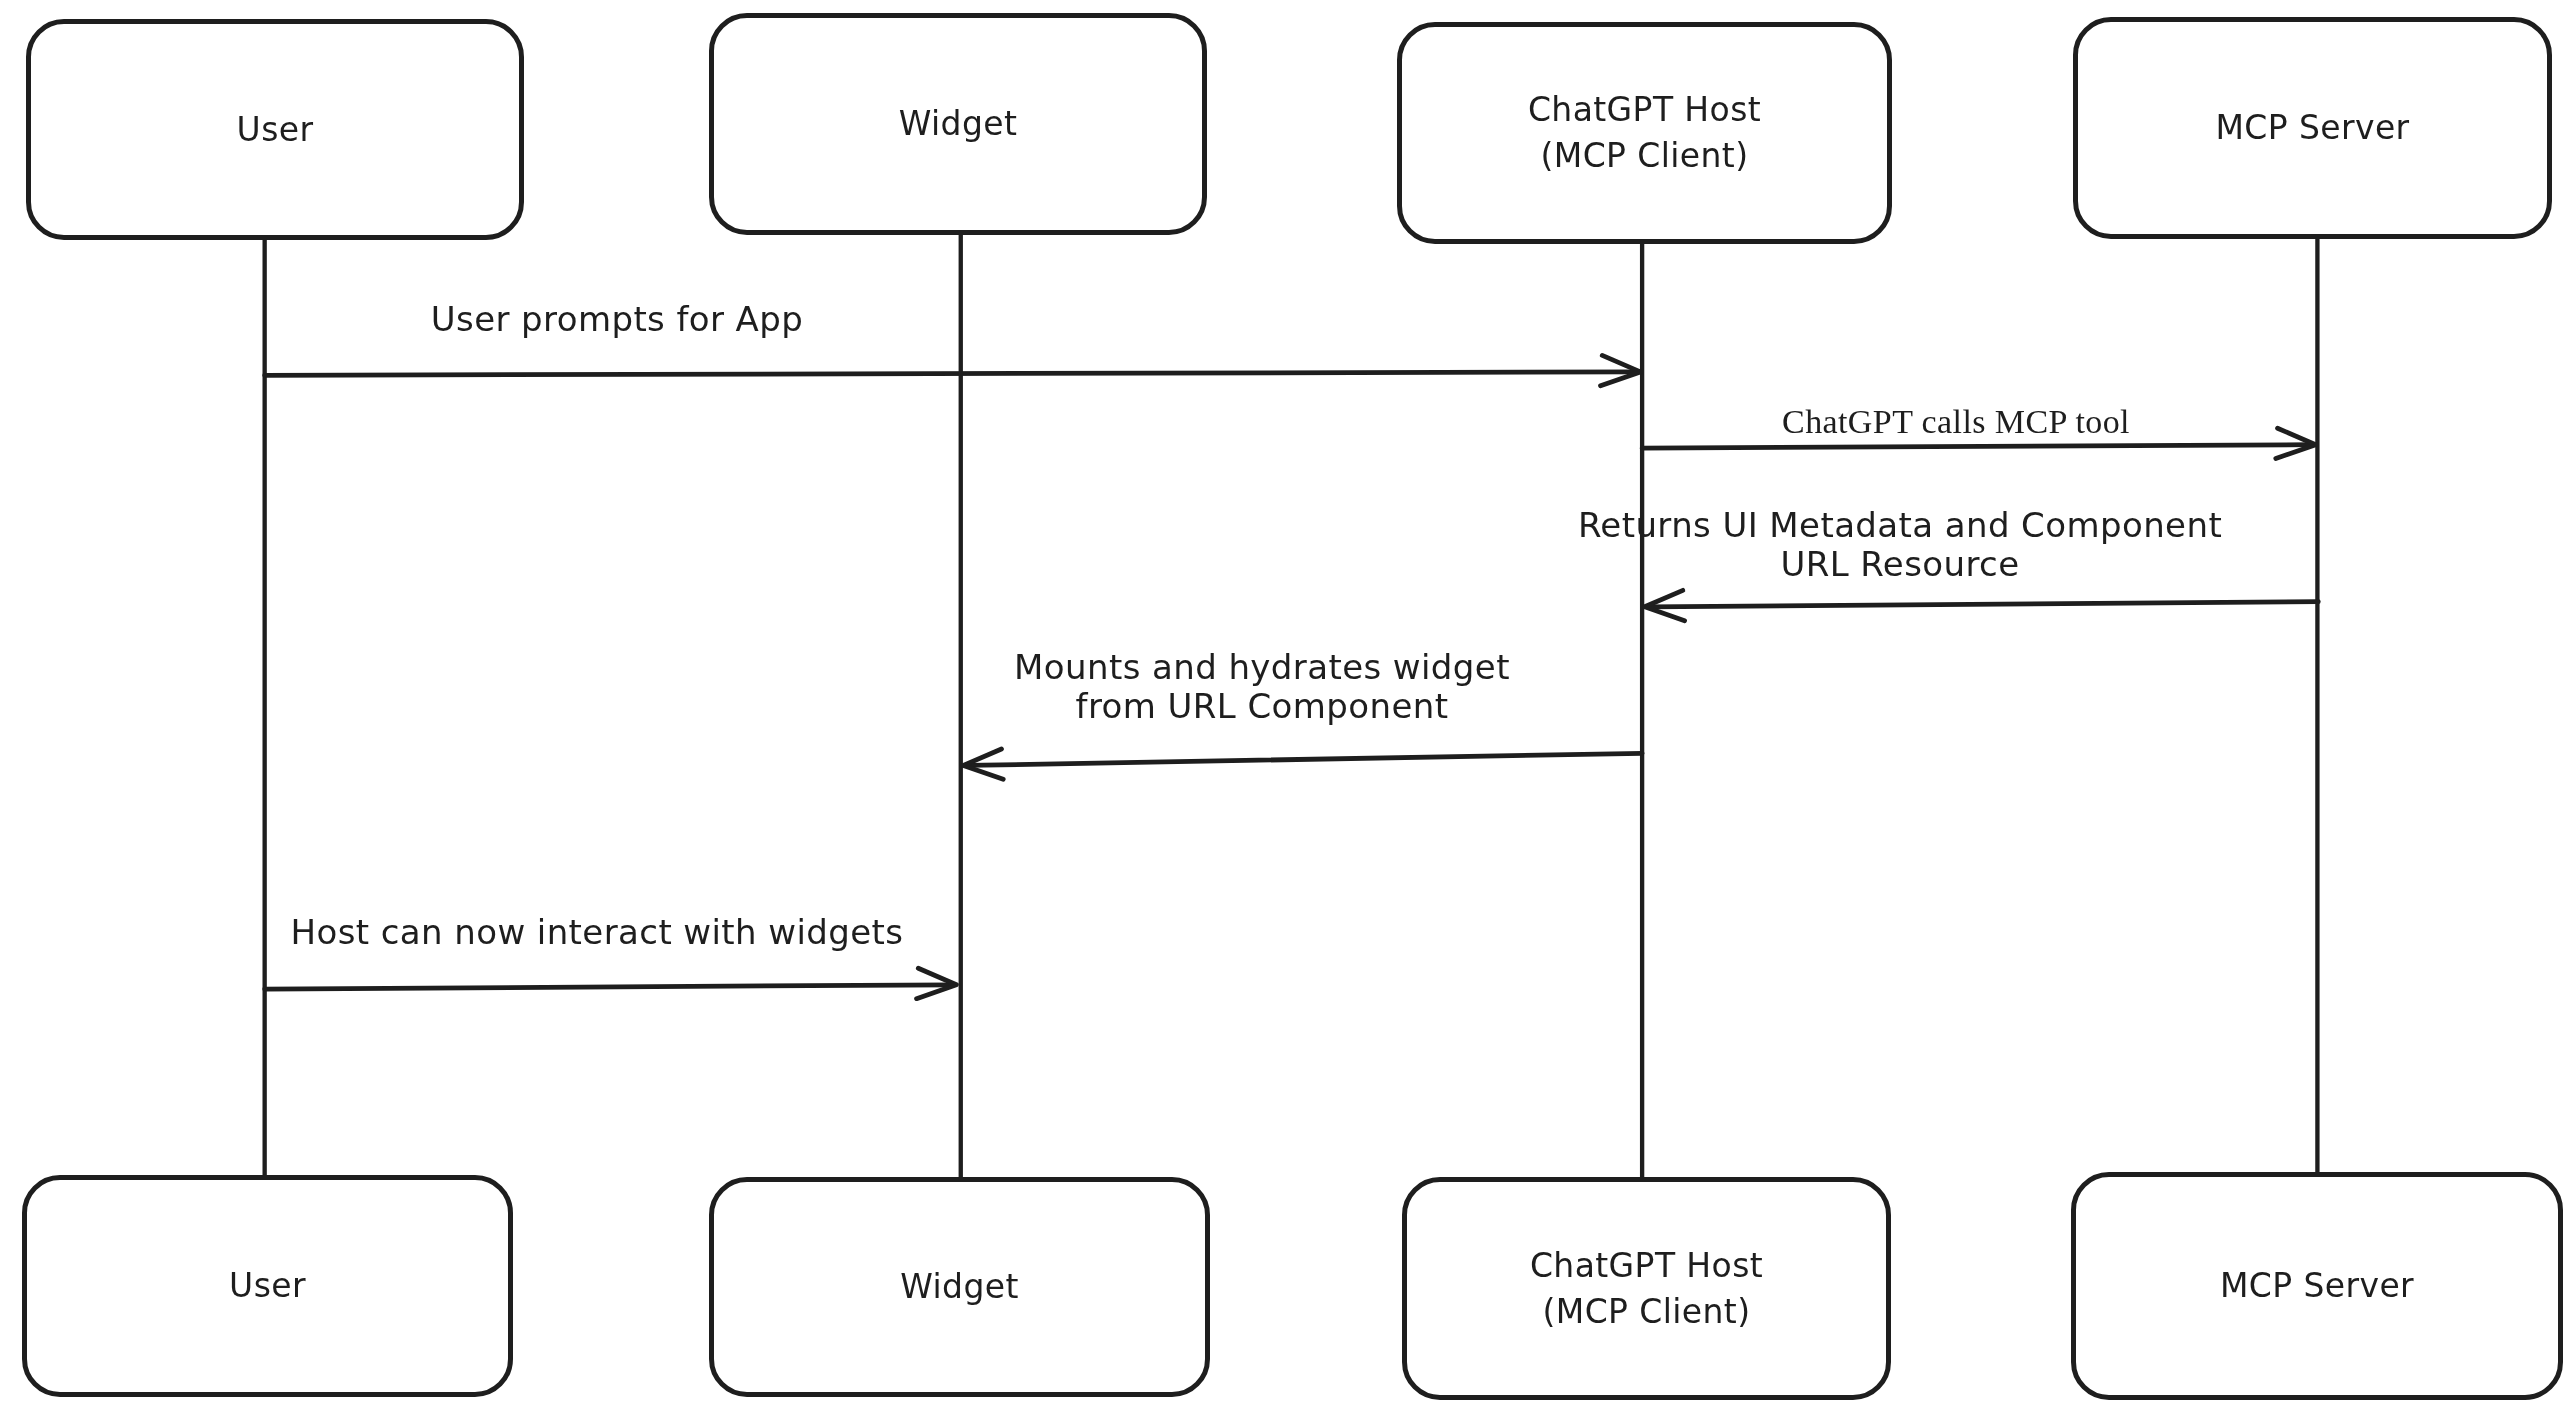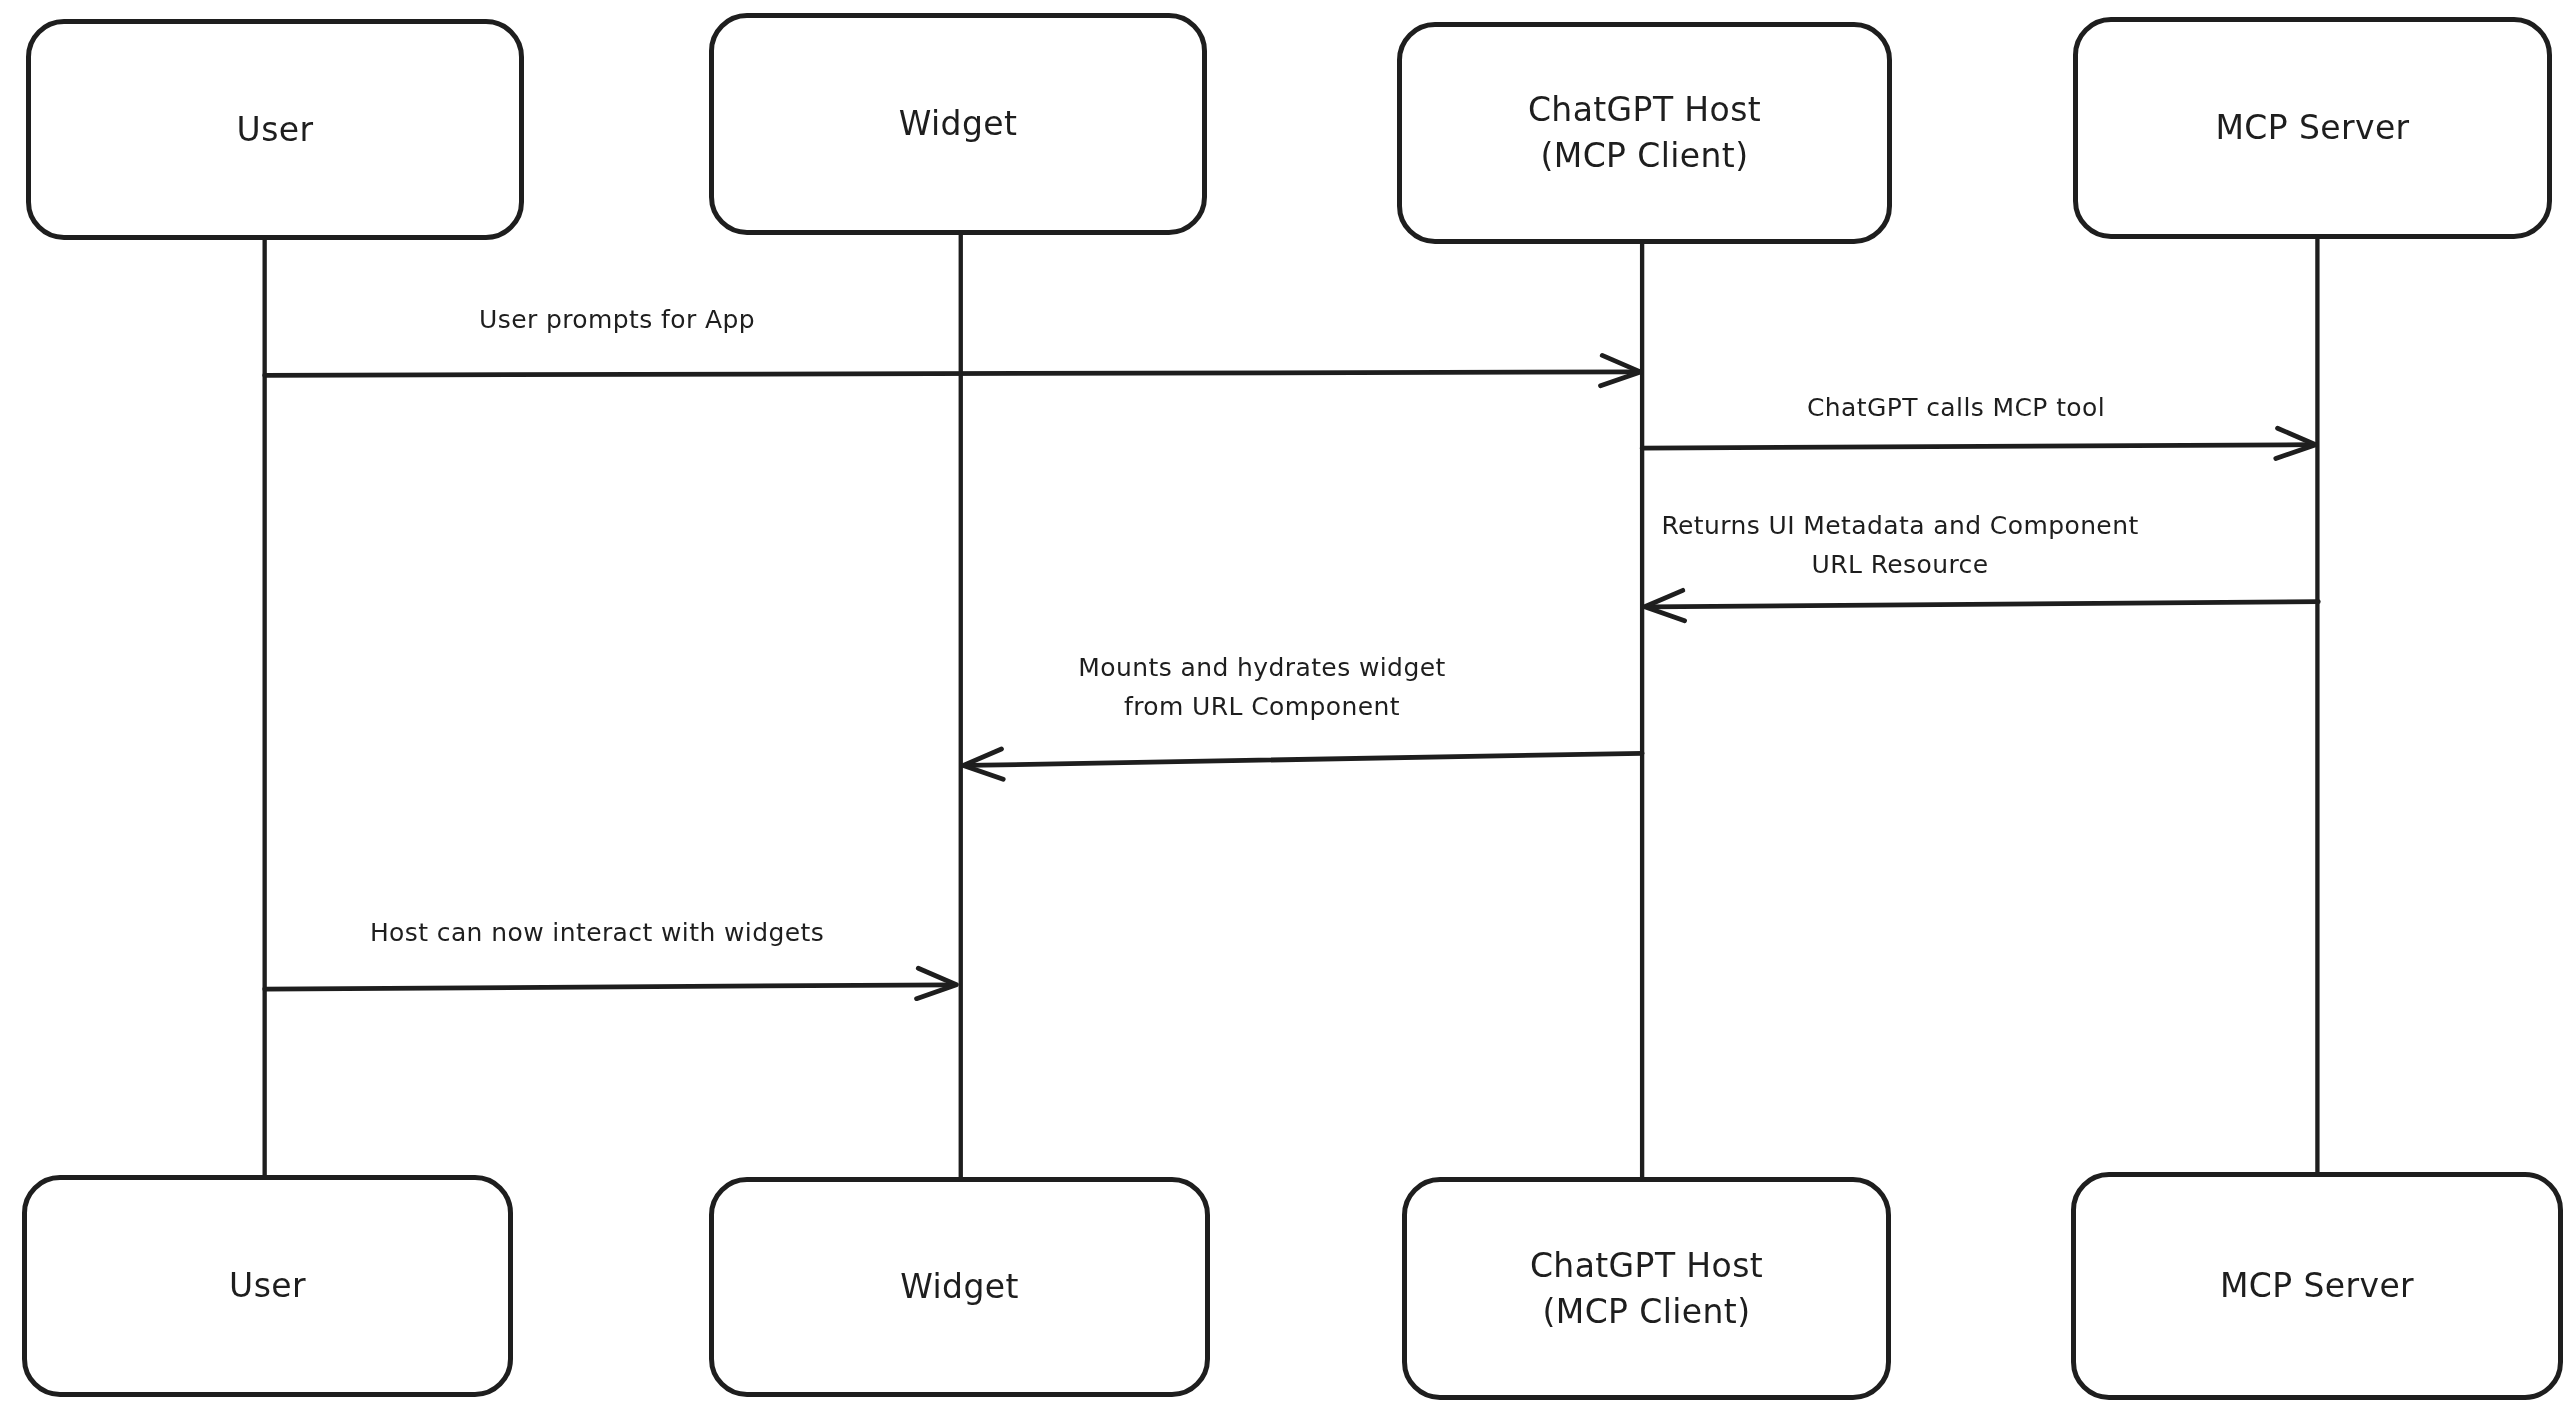--- a/index.html
+++ b/index.html
@@ -19,21 +19,21 @@
     border-radius:38px;
     display:flex; align-items:center; justify-content:center;
     text-align:center;
   }
   .actor-label { font-size:33px; line-height:46px; letter-spacing:0.4px; }
   .actor-label span { display:block; }
   .msg-label {
     position:absolute;
     transform:translateX(-50%);
     text-align:center;
-    font-size:25px; line-height:39px; letter-spacing:0.4px;
+    font-size:34px; line-height:39px; letter-spacing:0.4px;
     white-space:nowrap;
   }
   .msg-label span { display:block; }
 </style>
 </head>
 <body>
 
 <div id="canvas">
 
   <svg id="wires" viewBox="0 0 2971 1630">
@@ -105,21 +105,21 @@
   <div class="actor-box" style="left:2071px;top:1172px;width:492px;height:228px;">
     <div class="actor-label">
       <span>MCP Server</span>
       <span></span>
     </div>
   </div>
 
   <div class="msg-label" style="left:617px;top:300px;">
     <span>User prompts for App</span>
   </div>
-  <div class="msg-label" style="left:1956px;top:388px;">
+  <div class="msg-label" style="left:1956px;top:402px;font-family:Liberation Serif, serif;">
     <span>ChatGPT calls MCP tool</span>
   </div>
   <div class="msg-label" style="left:1900px;top:506px;">
     <span>Returns UI Metadata and Component</span>
     <span>URL Resource</span>
   </div>
   <div class="msg-label" style="left:1262px;top:648px;">
     <span>Mounts and hydrates widget</span>
     <span>from URL Component</span>
   </div>

